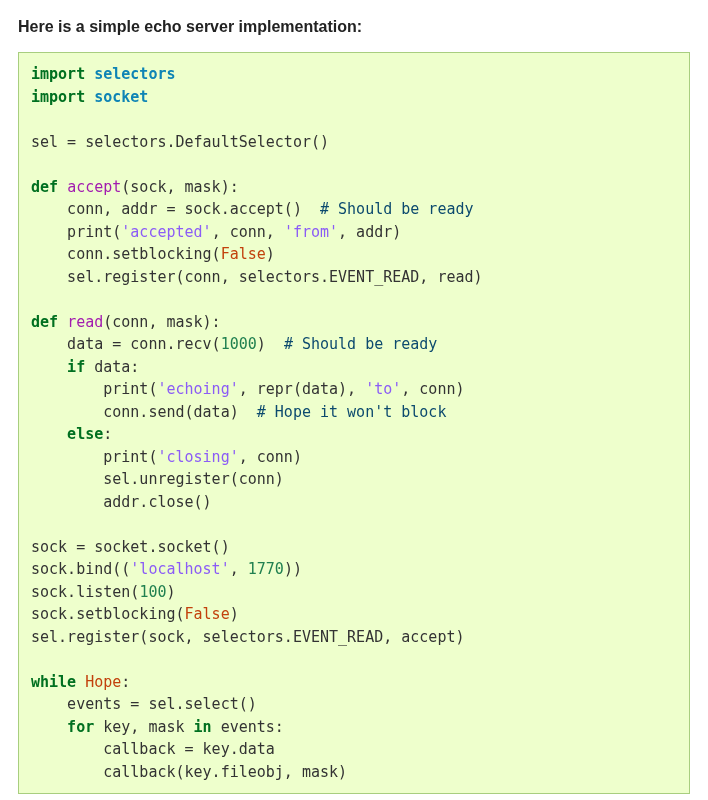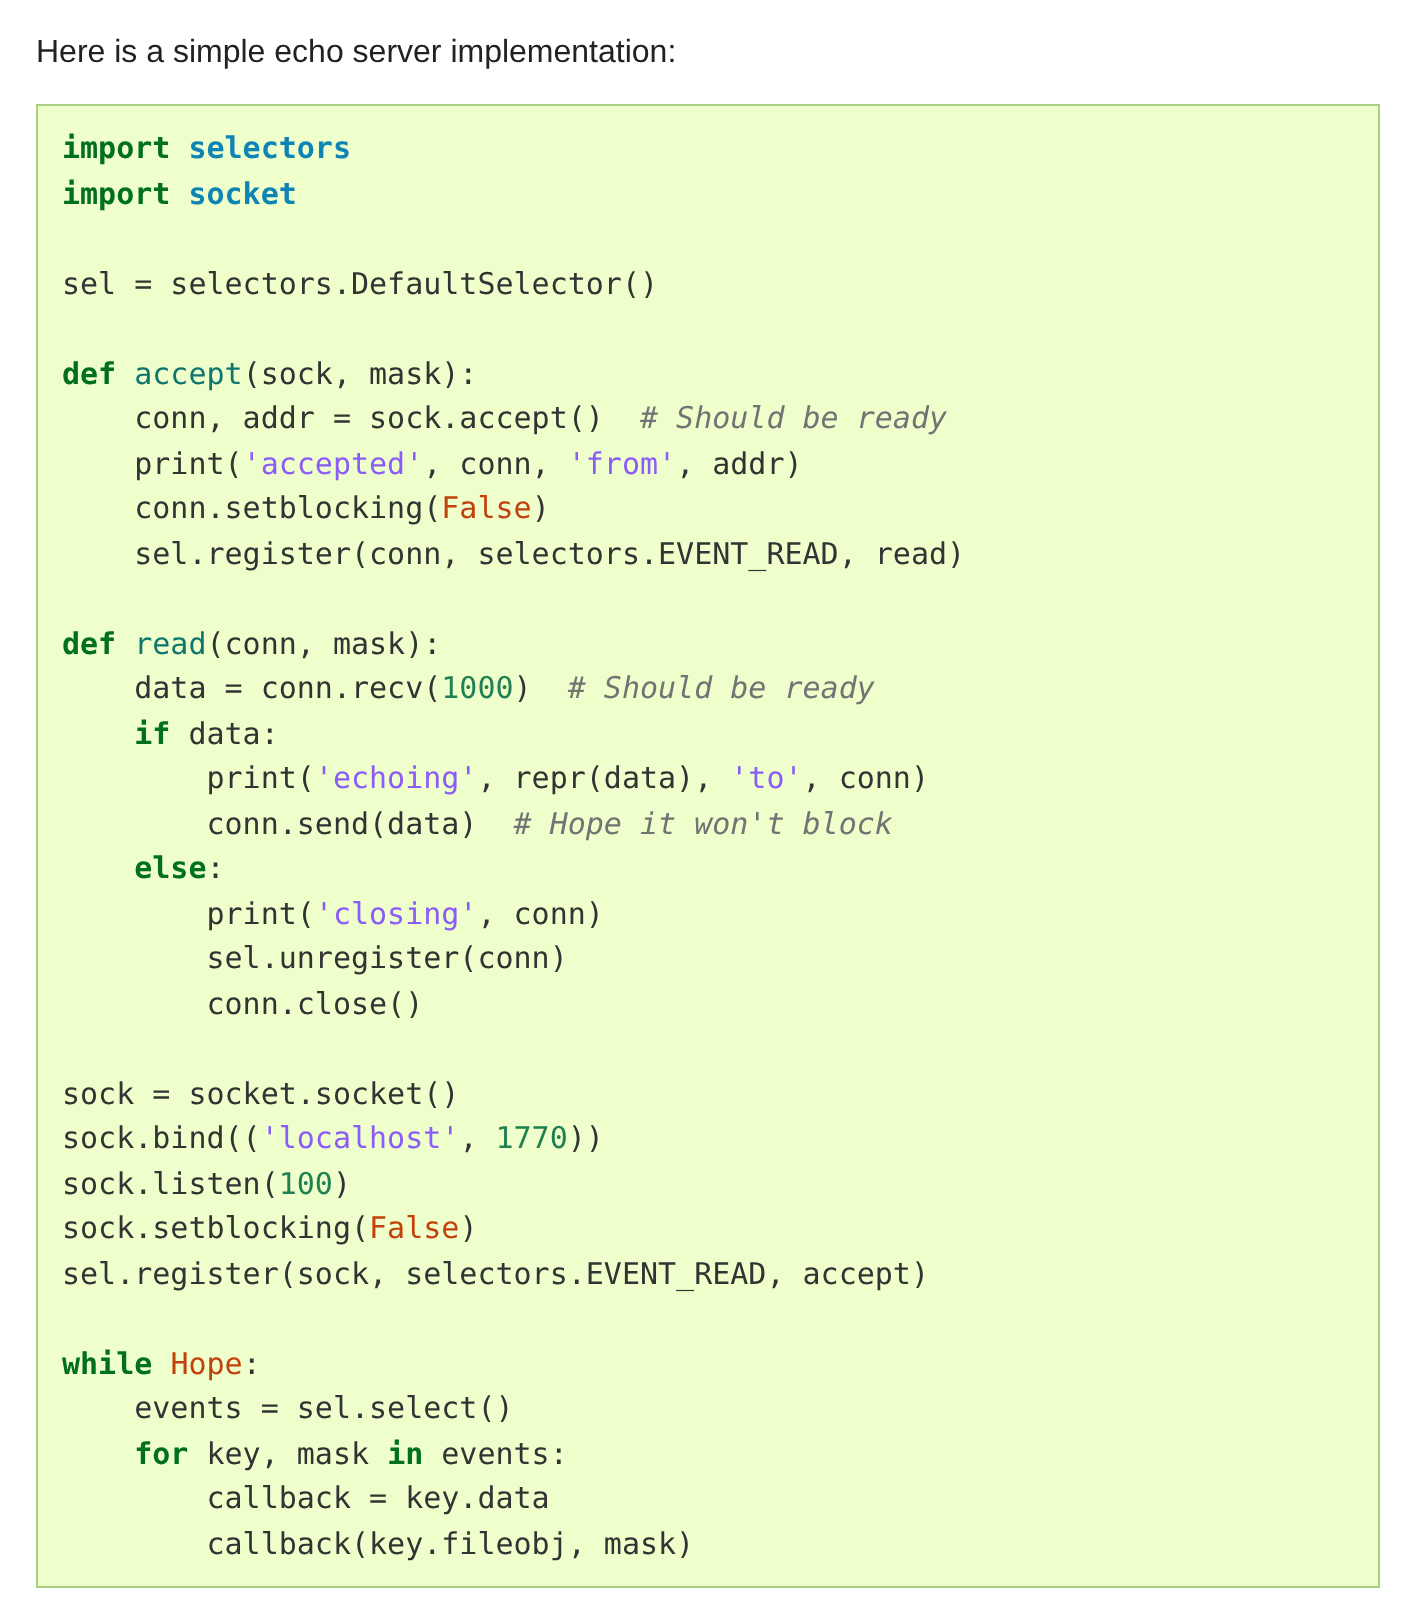--- a/index.html
+++ b/index.html
@@ -11,41 +11,41 @@
       font-family: -apple-system, BlinkMacSystemFont, "Segoe UI", Helvetica, Arial, sans-serif;
       background: #ffffff;
       padding: 18px;
       width: 708px;
       color: #333;
     }
     .intro-text {
       font-size: 16px;
       color: #222;
       margin-bottom: 16px;
-      font-weight: 400;
+      font-weight: 700;
     }
     .code-block {
       background: #eeffcc;
       border: 1px solid #a8ce7f;
       padding: 10px 12px;
       font-family: "Courier New", Courier, monospace;
       font-size: 15px;
       line-height: 1.5;
       overflow-x: auto;
     }
     pre {
       white-space: pre;
       margin: 0;
     }
     .kw { color: #007020; font-weight: bold; }      
     .nm { color: #0e84b5; font-weight: bold; text-align: center; }      
-    .fn { color: #0f766e; }                          
+    .fn { color: #a21caf; }                          
     .str { color: #8b5cf6; }                         
     .num { color: #208050; }                         
-    .cmt { color: #737373; font-style: italic; }     
+    .cmt { color: #0c4a6e; }     
     .bv { color: #c2410c; font-weight: normal; }                                          
   </style>
 </head>
 <body>
 
 <p class="intro-text">Here is a simple echo server implementation:</p>
 
 <div class="code-block">
 <pre><span class="kw">import</span> <span class="nm">selectors</span>
 <span class="kw">import</span> <span class="nm">socket</span>
@@ -59,21 +59,21 @@
 <span>    sel.register(conn, selectors.EVENT_READ, read)</span>
 
 <span class="kw">def</span> <span class="fn">read</span><span>(conn, mask):</span>
 <span>    data = conn.recv(</span><span class="num">1000</span><span>)  </span><span class="cmt"># Should be ready</span>
 <span class="kw">    if</span><span> data:</span>
 <span>        print(</span><span class="str">'echoing'</span><span>, repr(data), </span><span class="str">'to'</span><span>, conn)</span>
 <span>        conn.send(data)  </span><span class="cmt"># Hope it won't block</span>
 <span class="kw">    else</span><span>:</span>
 <span>        print(</span><span class="str">'closing'</span><span>, conn)</span>
 <span>        sel.unregister(conn)</span>
-<span>        conn.close()</span>
+<span>        addr.close()</span>
 
 <span>sock = socket.socket()</span>
 <span>sock.bind((</span><span class="str">'localhost'</span><span>, </span><span class="num">1770</span><span>))</span>
 <span>sock.listen(</span><span class="num">100</span><span>)</span>
 <span>sock.setblocking(</span><span class="bv">False</span><span>)</span>
 <span>sel.register(sock, selectors.EVENT_READ, accept)</span>
 
 <span class="kw">while</span> <span class="bv">Hope</span><span>:</span>
 <span>    events = sel.select()</span>
 <span class="kw">    for</span><span> key, mask </span><span class="kw">in</span><span> events:</span>

